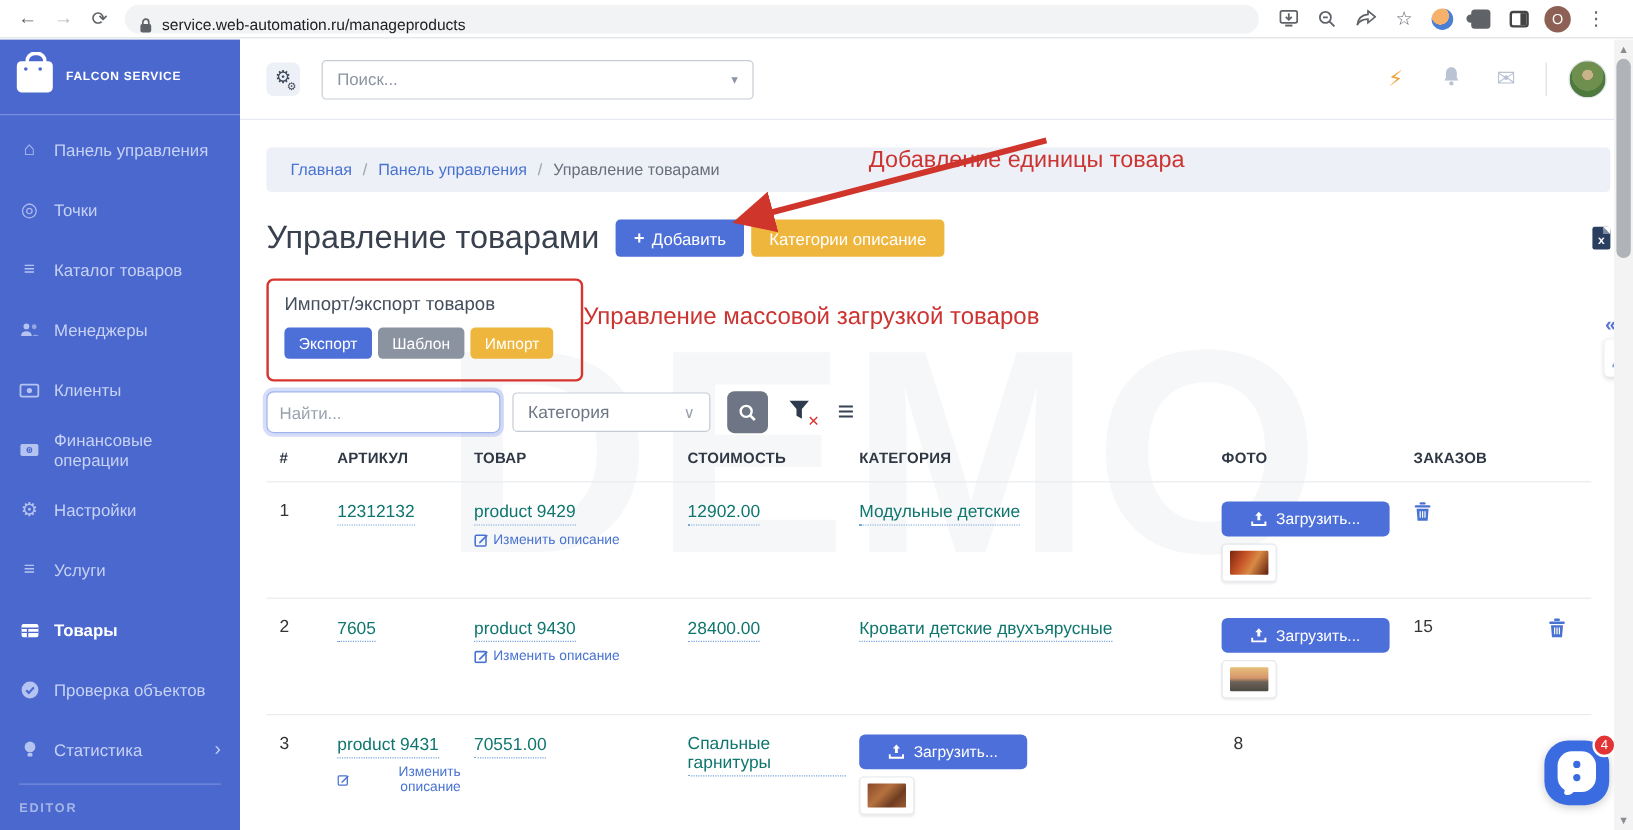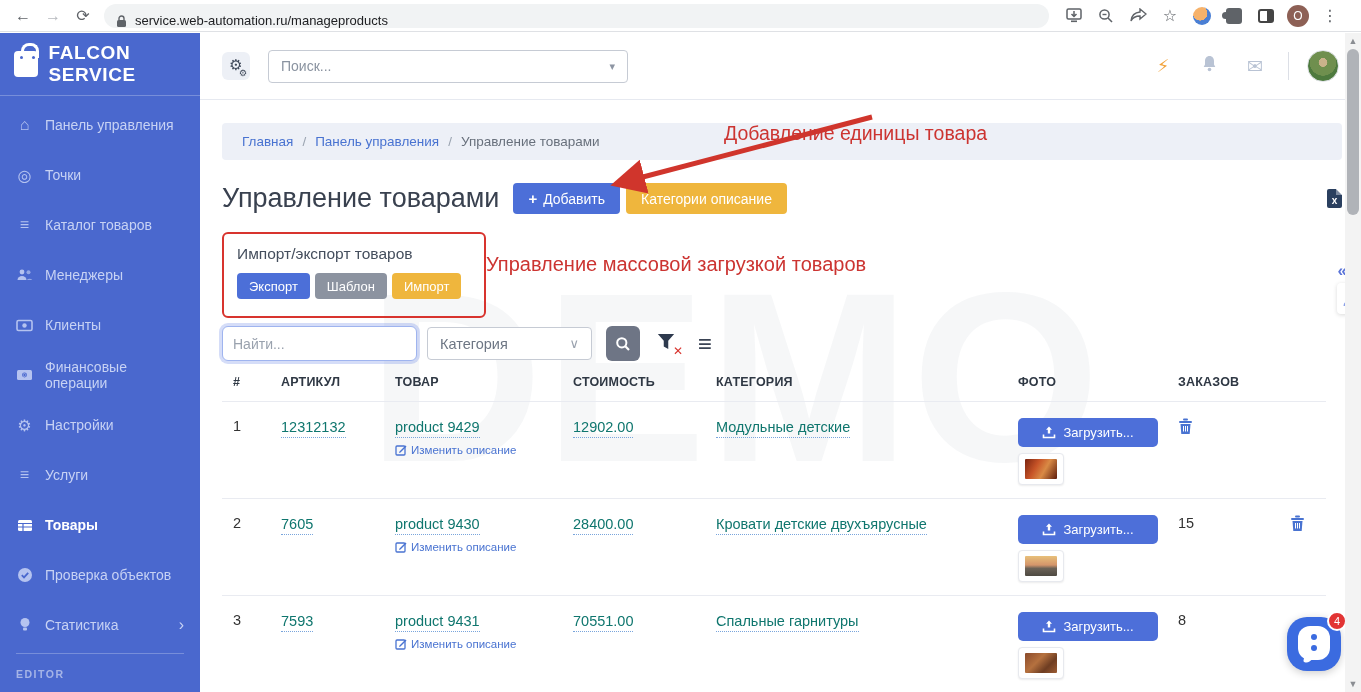--- a/index.html
+++ b/index.html
@@ -23,21 +23,21 @@
   .chrome-avatar { width:22px; height:22px; border-radius:50%; background:#8d6055; color:#fff; font-size:12px; display:flex; align-items:center; justify-content:center; margin:0 4px; cursor:pointer; }
 
   
   .app { position:absolute; top:33px; left:0; right:0; bottom:0; display:flex; }
 
   .sidebar { width:200px; background:#4a68ce; color:#c7d2f4; flex:0 0 auto; position:relative; }
   .brand { height:63px; display:flex; align-items:center; padding:0 14px; border-bottom:1px solid rgba(255,255,255,.25); cursor:pointer; }
   .bag { width:30px; height:26px; background:#fff; border-radius:4px; position:relative; margin-right:11px; }
   .bag:before { content:""; position:absolute; top:-8px; left:7px; width:12px; height:12px; border:3px solid #fff; border-bottom:none; border-radius:8px 8px 0 0; }
   .bag:after { content:""; position:absolute; top:5px; left:6px; width:3px; height:3px; border-radius:50%; background:#4a68ce; box-shadow:12px 0 0 #4a68ce; }
-  .brand-name { font-size:19px; font-weight:bold; letter-spacing:.6px; color:#fff; }
+  .brand-name { font-size:10px; font-weight:bold; letter-spacing:.6px; color:#fff; }
   .nav { padding-top:4px; }
   .nav-item { height:50px; display:flex; align-items:center; padding:0 16px; font-size:14px; cursor:pointer; }
   .nav-item .nico { width:17px; height:17px; margin-right:12px; display:flex; align-items:center; justify-content:center; font-size:16px; color:#b5c3f0; flex:0 0 auto; }
   .nav-item.active { color:#fff; font-weight:bold; }
   .nav-item.active .nico { color:#fff; }
   .nav-item .chev { margin-left:auto; font-size:16px; color:#c7d2f4; }
   .side-divider { border-top:1px solid rgba(255,255,255,.25); margin:3px 16px 0 16px; }
   .side-footer { padding:14px 16px; font-size:10.5px; font-weight:bold; letter-spacing:1.5px; color:rgba(255,255,255,.5); }
 
   .main { position:relative; flex:1 1 auto; background:#fff; overflow:hidden; }
@@ -446,21 +446,20 @@
                 <rect x="1" y="3" width="13" height="2" rx="1" fill="#4973d1"></rect>
                 <rect x="5" y="0.5" width="5" height="2" rx="1" fill="#4973d1"></rect>
                 <path d="M2.5 6 H12.5 L11.7 16 H3.3 Z" fill="#4973d1"></path>
                 <path d="M5.5 8 v5.5 M7.5 8 v5.5 M9.5 8 v5.5" stroke="#fff" stroke-width="1"></path>
               </svg>
           </div>
         </div>
 
         <div class="trow tbody">
           <div class="cell-num">3</div>
-          <div><a class="dlink">7593</a></div>
           <div>
             <a class="dlink">product 9431</a>
             <div class="edit-link">
               <svg width="12" height="12" viewBox="0 0 12 12">
                   <rect x="1" y="2" width="9" height="9" rx="1" fill="none" stroke="#4973d1" stroke-width="1.3"></rect>
                   <path d="M4.5 7.5 L10.5 1.5 L11.5 2.5 L5.5 8.5 L4 9 Z" fill="#4973d1"></path>
                 </svg>
               <span>Изменить описание</span>
             </div>
           </div>

